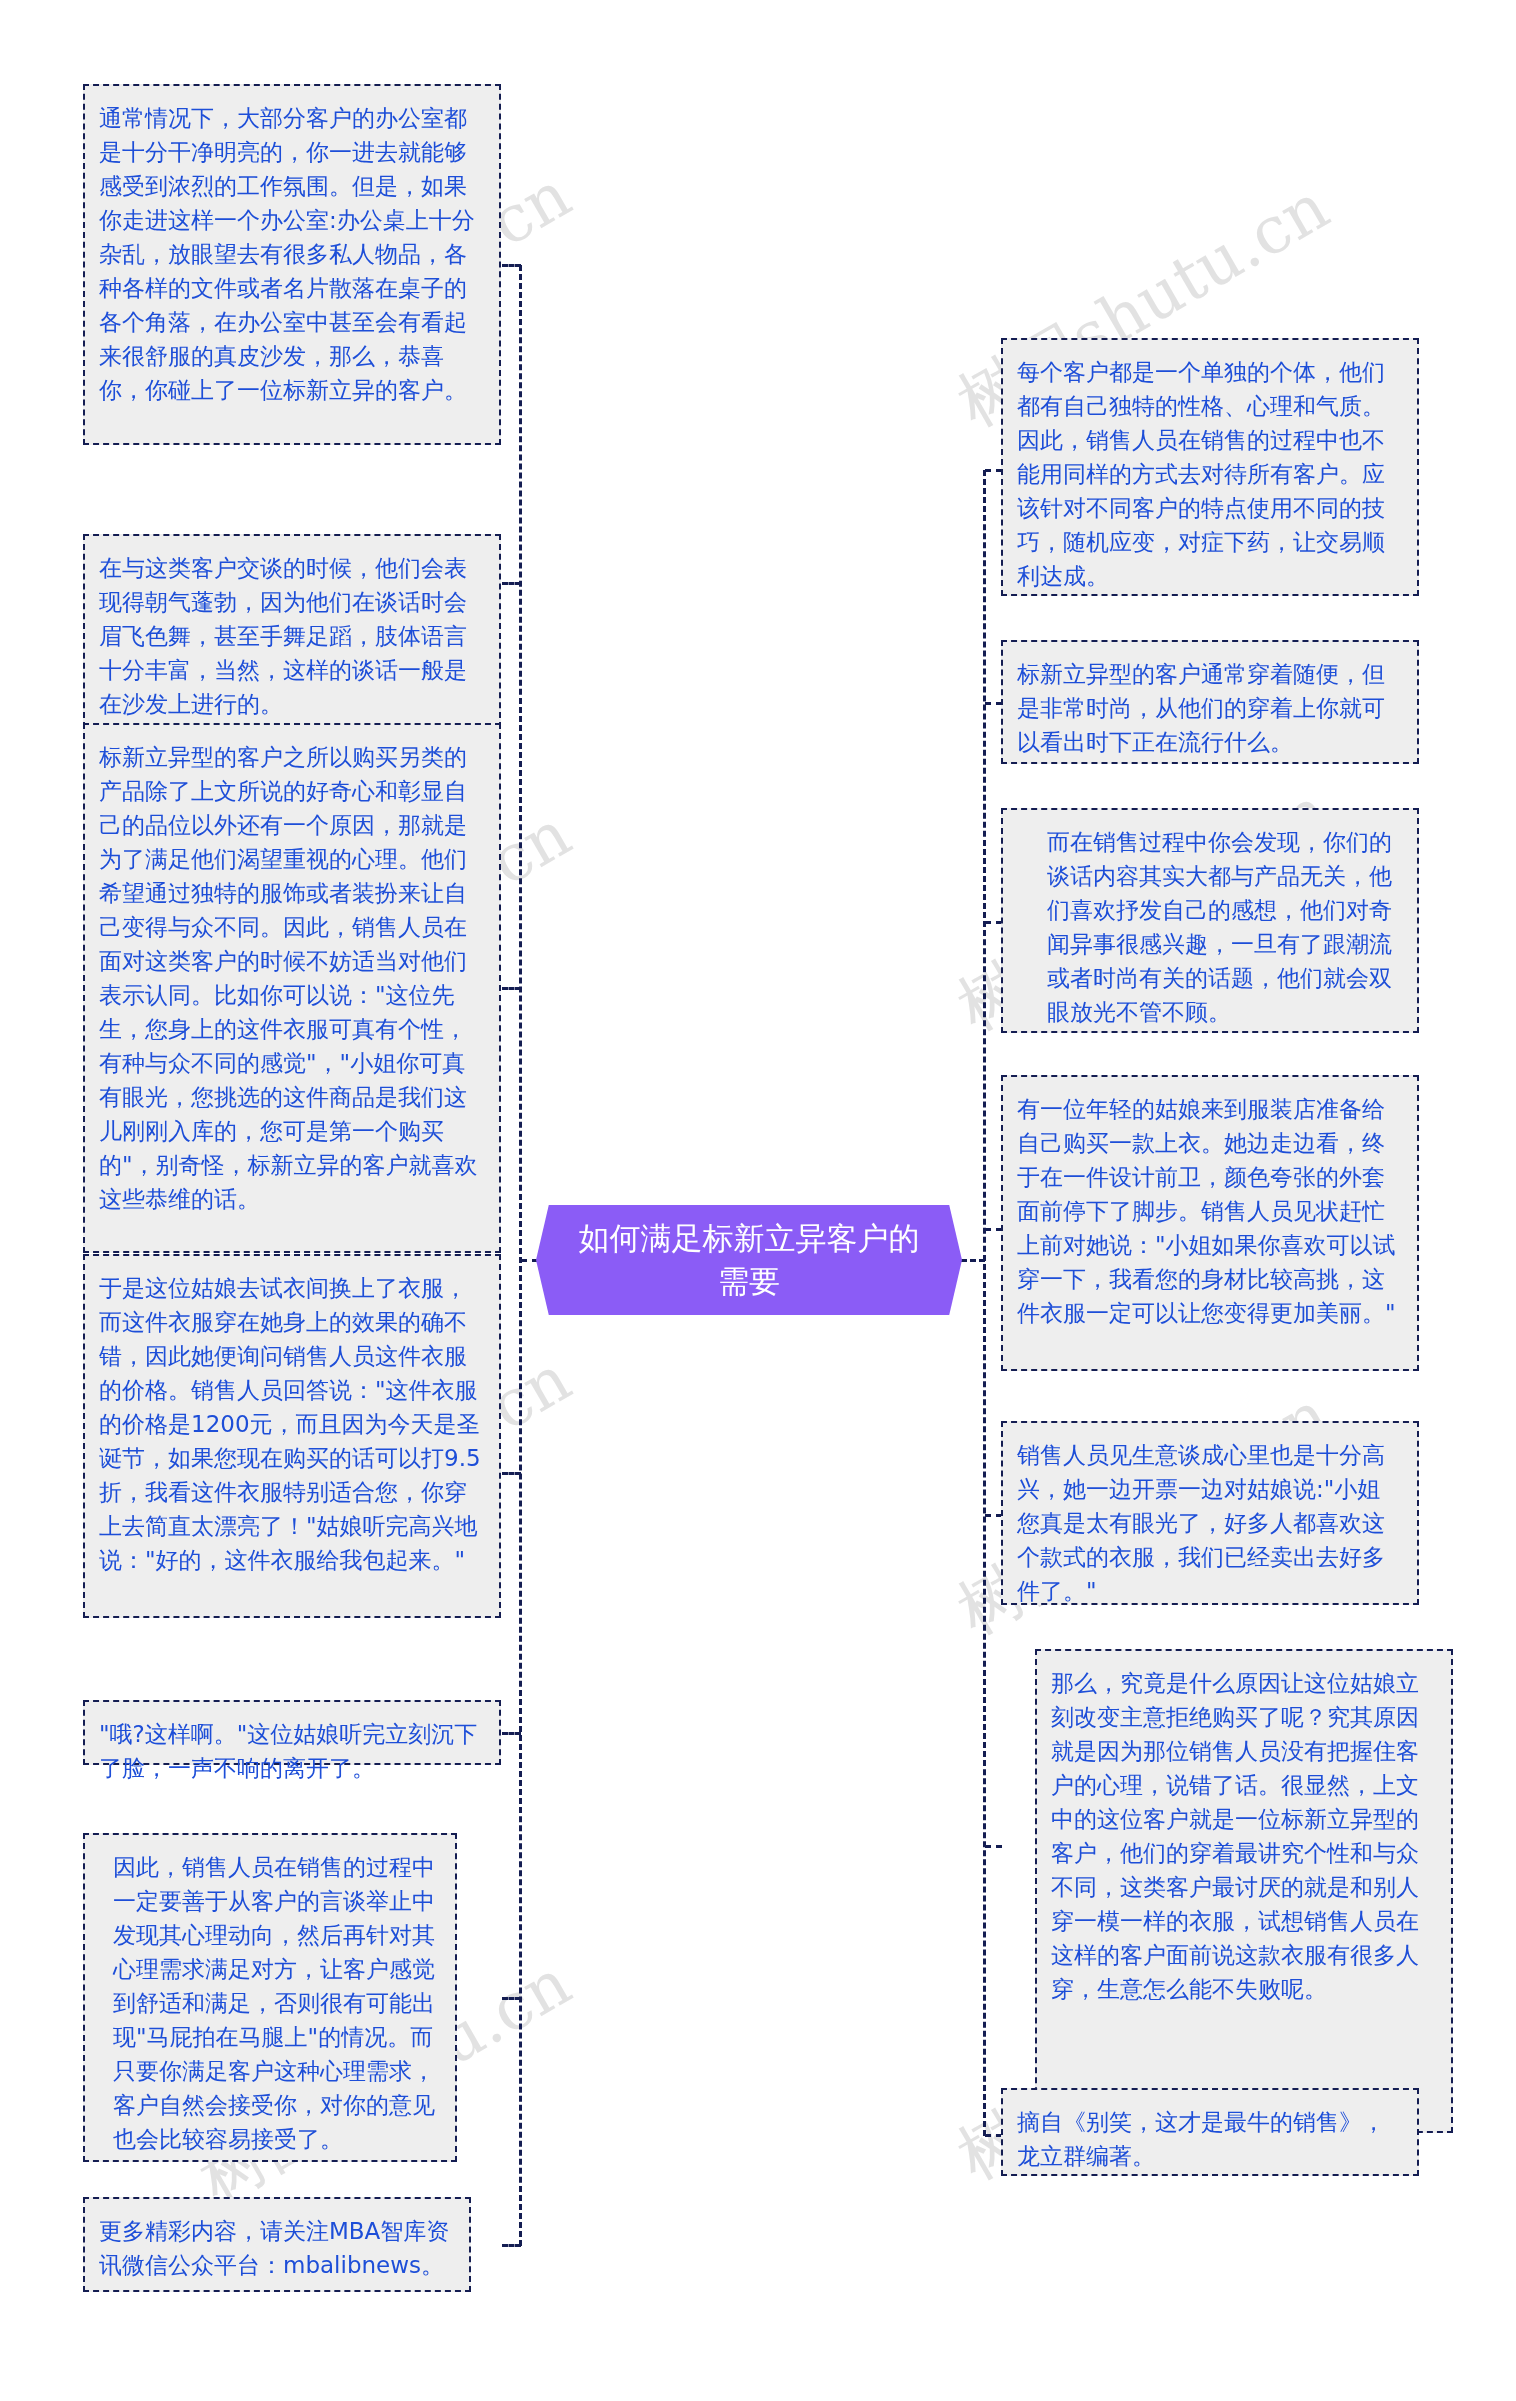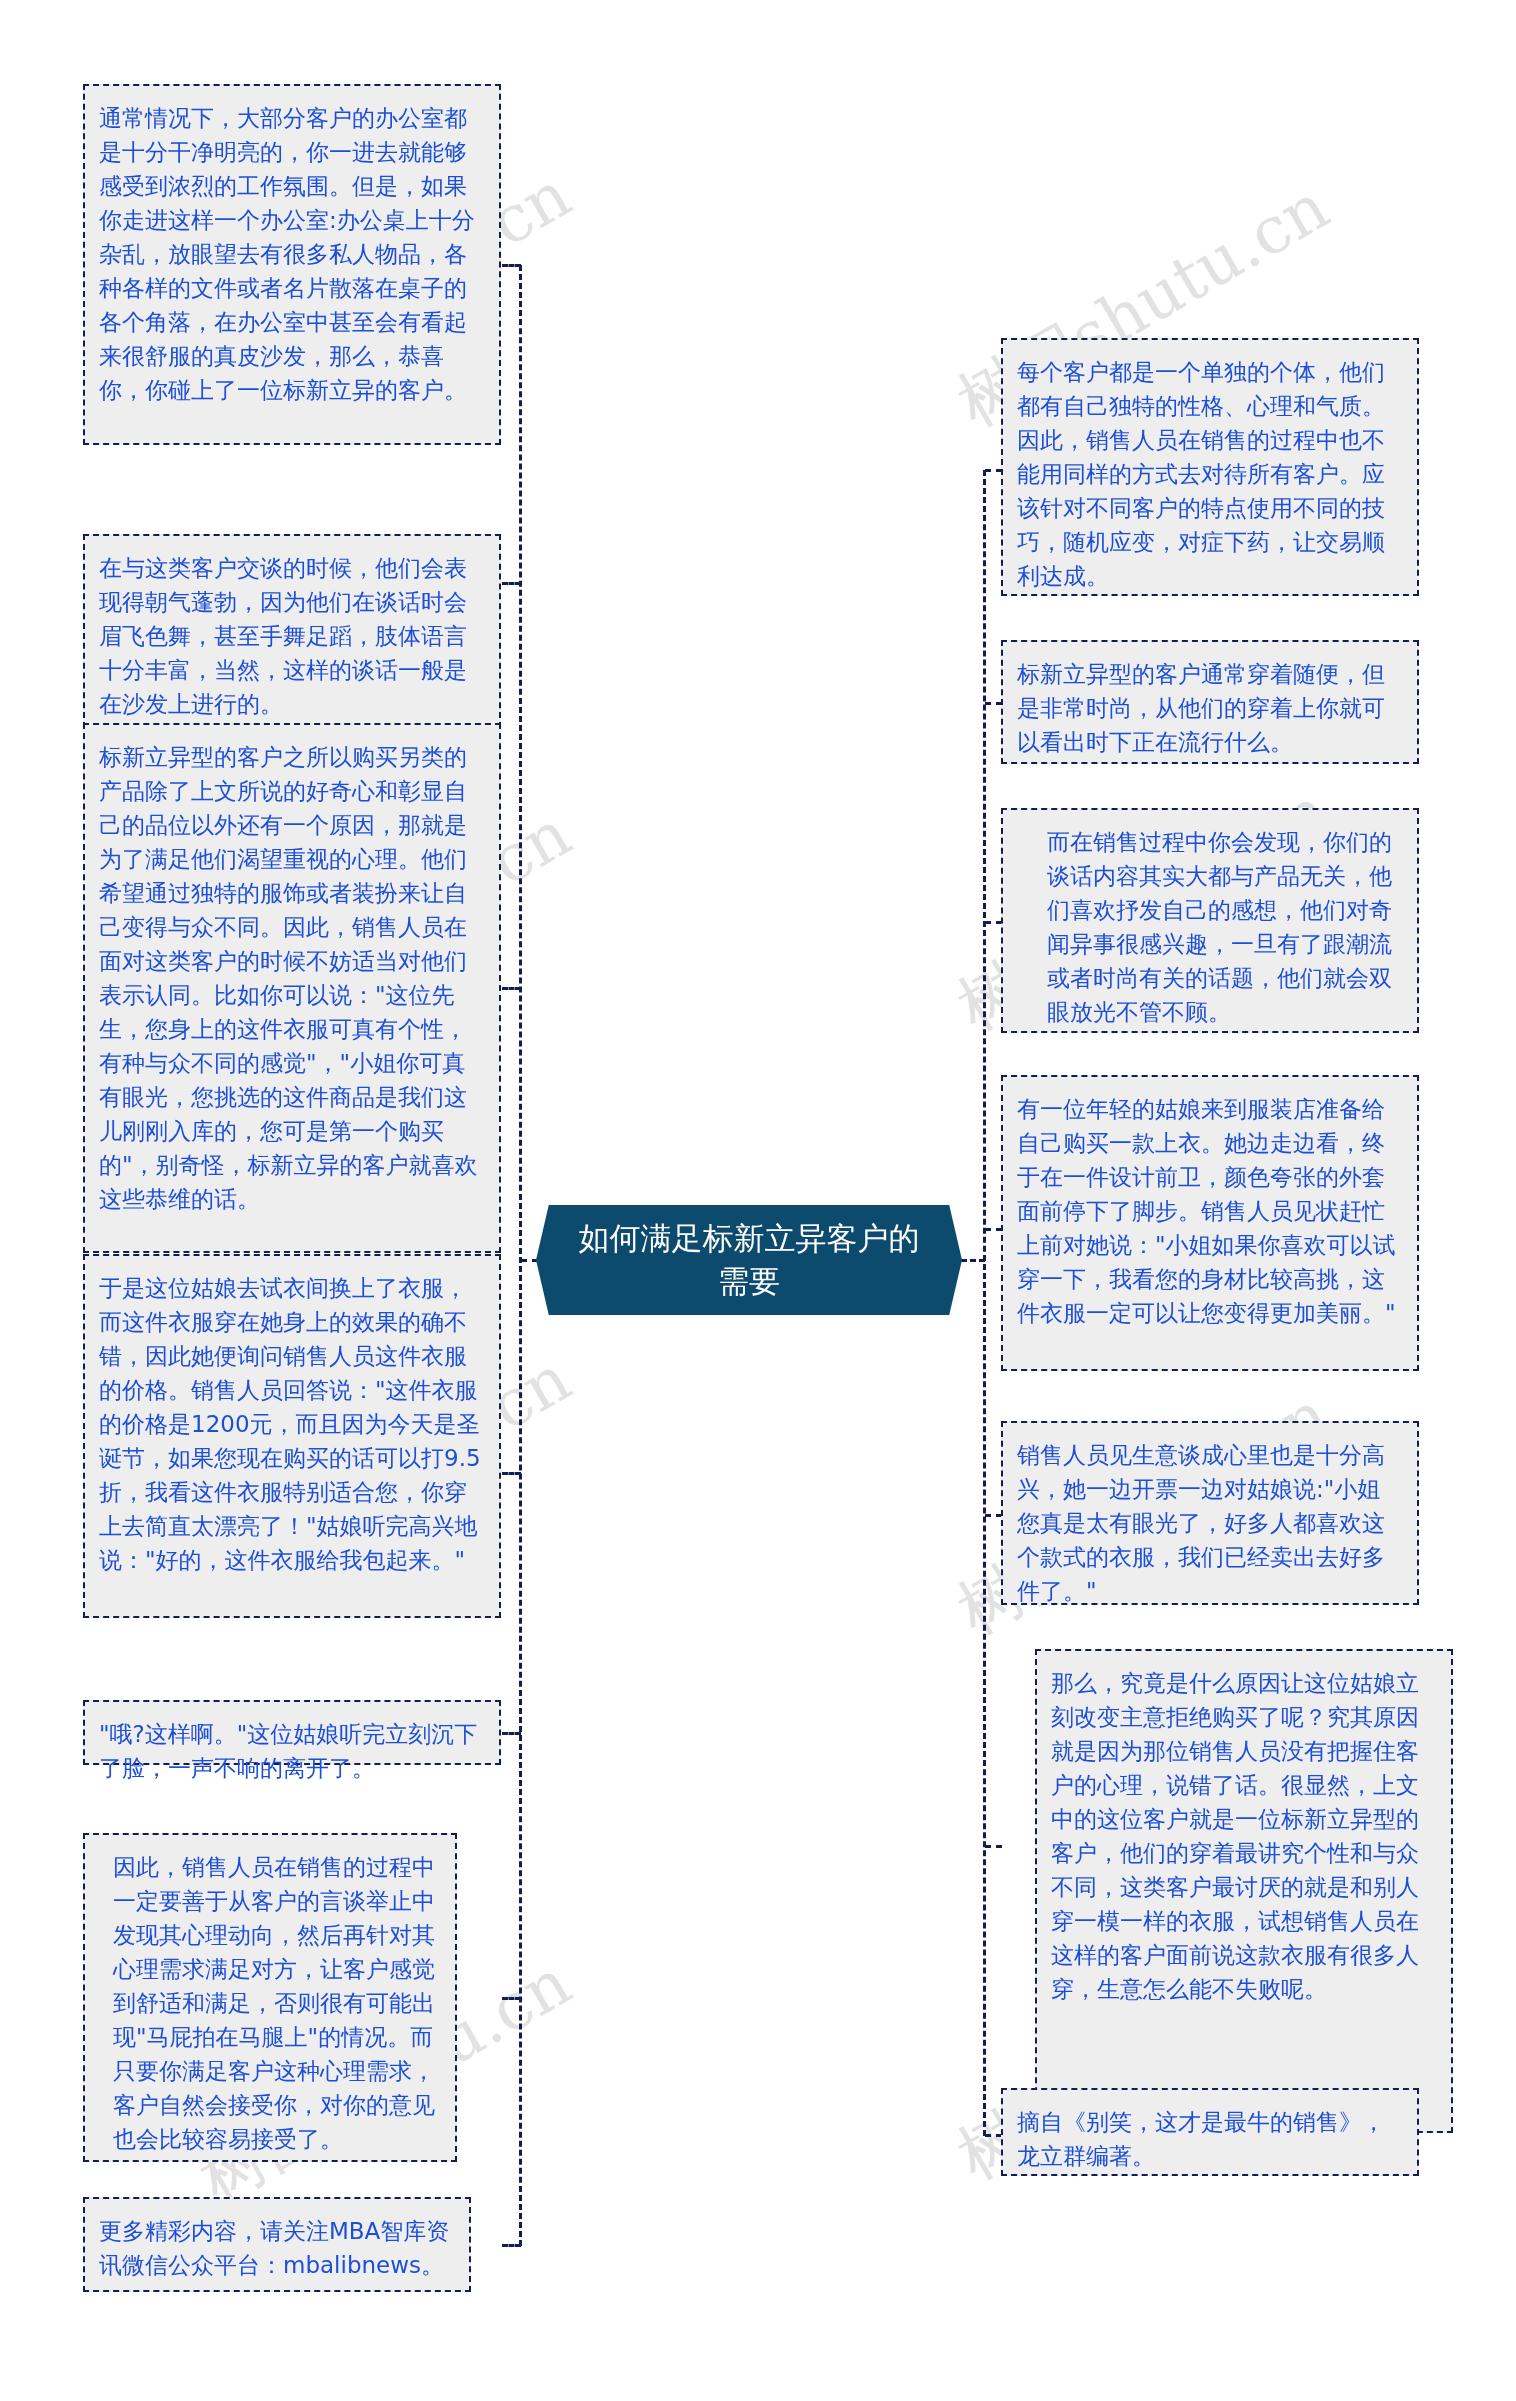--- a/index.html
+++ b/index.html
@@ -13,21 +13,21 @@
     border: 2.4px dashed #141d52;
     padding: 15.4px 14px 12px 14px;
     color: #1d4ed8;
     font-size: 23px;
     line-height: 34px;
     word-break: break-all;
   }
   .center {
     position: absolute;
     left: 536px; top: 1205px; width: 426px; height: 110px;
-    background: #0c4a6e;
+    background: #8b5cf6;
     clip-path: polygon(3% 0, 97% 0, 100% 50%, 97% 100%, 3% 100%, 0 50%);
     color: #ffffff;
     font-size: 31px;
     line-height: 43px;
     display: flex; align-items: center; justify-content: center;
     text-align: center;
     padding: 0 41px;
     box-sizing: border-box;
   }
   .conn { position: absolute; }

